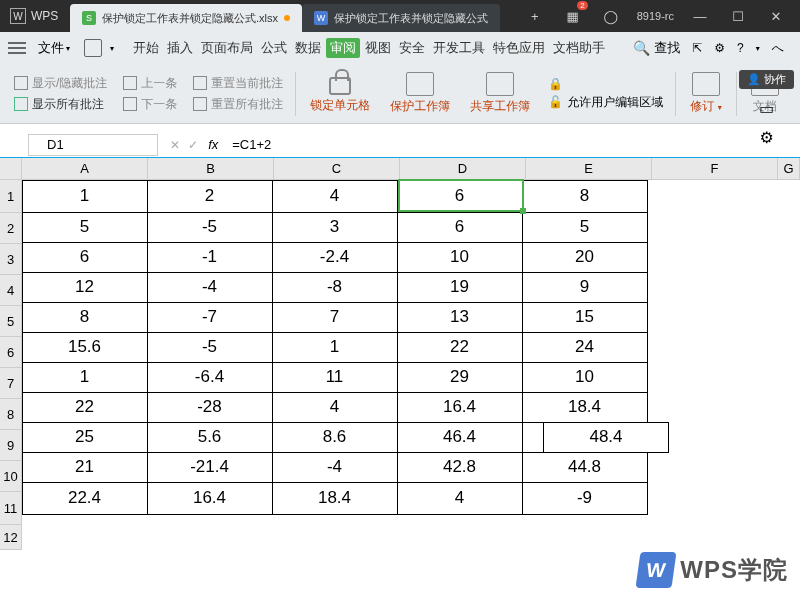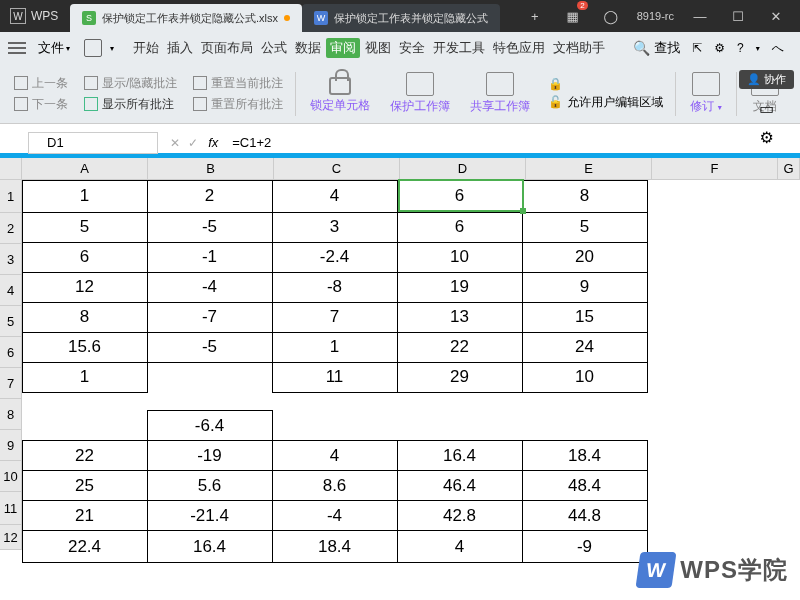--- a/index.html
+++ b/index.html
@@ -26,28 +26,28 @@
 .save-ico{width:18px;height:18px;border:1px solid #666;border-radius:2px;margin:0 6px;}
 .mni{font-size:13px;color:#333;padding:0 3px;cursor:pointer;}
 .mni.hl{background:#4caf50;color:#fff;padding:1px 4px;border-radius:2px;}
 .menu-right{margin-left:auto;display:flex;align-items:center;gap:12px;padding-right:8px;}
 .search{display:flex;align-items:center;gap:3px;font-size:13px;}
 .ribbon{height:60px;background:#e8ecef;border-bottom:1px solid #ccc;display:flex;align-items:center;padding:0 8px;gap:4px;}
 .rgroup{display:flex;flex-direction:column;gap:4px;padding:0 6px;}
 .rrow{display:flex;align-items:center;gap:4px;font-size:12px;color:#888;}
 .rrow.act{color:#333;}
 .sq{width:14px;height:14px;border:1px solid currentColor;}
-.rbtn{display:flex;flex-direction:column;align-items:center;gap:2px;padding:0 8px;font-size:12px;color:#8b5cf6;cursor:pointer;}
+.rbtn{display:flex;flex-direction:column;align-items:center;gap:2px;padding:0 8px;font-size:12px;color:#c2410c;cursor:pointer;}
 .rico{width:28px;height:24px;border:1px solid #888;border-radius:2px;}
 .rico.lock{width:22px;height:18px;border:2px solid #888;border-radius:3px;margin-top:4px;position:relative;}
 .rico.lock::before{content:"";position:absolute;top:-10px;left:4px;width:10px;height:10px;border:2px solid #888;border-bottom:none;border-radius:6px 6px 0 0;}
 .rgroup2{display:flex;flex-direction:column;gap:3px;font-size:12px;padding:0 6px;}
 .rgroup2 .rw{display:flex;align-items:center;gap:4px;}
 .sep{width:1px;height:44px;background:#ccc;margin:0 2px;}
-.fbar{height:26px;display:flex;align-items:center;border-bottom:5px solid #0ea5e9;margin-top:8px;}
+.fbar{height:26px;display:flex;align-items:center;border-bottom:1px solid #0ea5e9;margin-top:8px;}
 .namebox{width:130px;height:22px;border:1px solid #ccc;margin-left:28px;display:flex;align-items:center;padding:0 18px;font-size:13px;background:#fff;}
 .fx{margin:0 10px;font-size:13px;font-style:italic;}
 .formula{flex:1;font-size:13px;padding-left:4px;}
 .grid{position:relative;}
 .corner{position:absolute;left:0;top:0;width:22px;height:22px;background:#e8e8e8;border-right:1px solid #ccc;border-bottom:1px solid #ccc;}
 .colheads{position:absolute;left:22px;top:0;height:22px;display:flex;}
 .ch{width:126px;background:#e8e8e8;border-right:1px solid #ccc;border-bottom:1px solid #ccc;display:flex;align-items:center;justify-content:center;font-size:13px;}
 .ch.narrow{width:22px;}
 .rowheads{position:absolute;left:0;top:22px;}
 .rh{width:22px;background:#e8e8e8;border-right:1px solid #ccc;border-bottom:1px solid #ccc;display:flex;align-items:center;justify-content:center;font-size:13px;}
@@ -123,35 +123,35 @@
     <span>?</span>
       <span class="chev">▾</span>
     <span>へ</span>
   </div>
 </div>
 
 <div class="ribbon">
   <div class="rgroup">
     <div class="rrow">
         <span class="sq"></span>
-        <span>上一条</span>
-      </div>
-    <div class="rrow">
-        <span class="sq"></span>
-        <span>下一条</span>
-      </div>
-  </div>
-  <div class="rgroup">
-    <div class="rrow">
-        <span class="sq"></span>
         <span>显示/隐藏批注</span>
       </div>
     <div class="rrow act">
         <span class="sq" style="border-color:#4b8"></span>
         <span>显示所有批注</span>
+      </div>
+  </div>
+  <div class="rgroup">
+    <div class="rrow">
+        <span class="sq"></span>
+        <span>上一条</span>
+      </div>
+    <div class="rrow">
+        <span class="sq"></span>
+        <span>下一条</span>
       </div>
   </div>
   <div class="rgroup">
     <div class="rrow">
         <span class="sq"></span>
         <span>重置当前批注</span>
       </div>
     <div class="rrow">
         <span class="sq"></span>
         <span>重置所有批注</span>
@@ -264,38 +264,38 @@
       </div>
       <div class="crow">
         <div class="cell" style="height: 31px;">15.6</div>
         <div class="cell" style="height: 31px;">-5</div>
         <div class="cell" style="height: 31px;">1</div>
         <div class="cell" style="height: 31px;">22</div>
         <div class="cell" style="height: 31px;">24</div>
       </div>
       <div class="crow">
         <div class="cell" style="height: 31px;">1</div>
-        <div class="cell" style="height: 31px; margin-top: 48px;">-6.4</div>
+        <div class="cell" style="height: 31px;">-6.4</div>
         <div class="cell" style="height: 31px;">11</div>
         <div class="cell" style="height: 31px;">29</div>
         <div class="cell" style="height: 31px;">10</div>
       </div>
       <div class="crow">
         <div class="cell" style="height: 31px;">22</div>
-        <div class="cell" style="height: 31px;">-19</div>
+        <div class="cell" style="height: 31px;">-28</div>
         <div class="cell" style="height: 31px;">4</div>
         <div class="cell" style="height: 31px;">16.4</div>
         <div class="cell" style="height: 31px;">18.4</div>
       </div>
       <div class="crow">
         <div class="cell" style="height: 31px;">25</div>
         <div class="cell" style="height: 31px;">5.6</div>
         <div class="cell" style="height: 31px;">8.6</div>
         <div class="cell" style="height: 31px;">46.4</div>
-        <div class="cell" style="height: 31px;">48.4</div>
+        <div class="cell" style="height: 31px; margin-left: 21px;">48.4</div>
       </div>
       <div class="crow">
         <div class="cell" style="height: 31px;">21</div>
         <div class="cell" style="height: 31px;">-21.4</div>
         <div class="cell" style="height: 31px;">-4</div>
         <div class="cell" style="height: 31px;">42.8</div>
         <div class="cell" style="height: 31px;">44.8</div>
       </div>
       <div class="crow">
         <div class="cell" style="height: 33px;">22.4</div>

